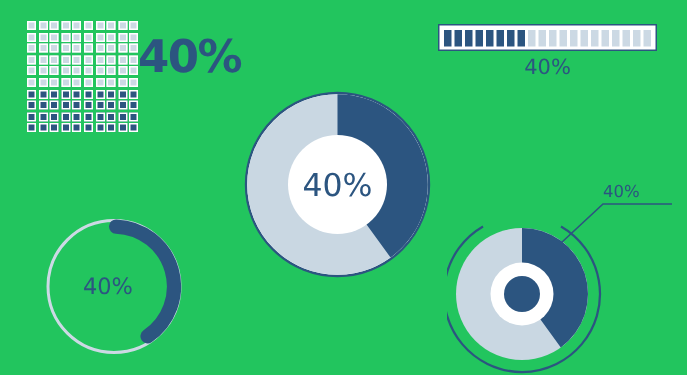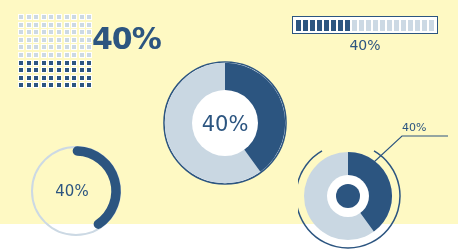--- a/index.html
+++ b/index.html
@@ -12,22 +12,22 @@
     height: 250px;
     position: relative;
     overflow: hidden;
     font-family: "Liberation Sans", sans-serif;
   }
 
   .canvas {
     position: absolute;
     left: 0; top: 0;
     width: 458px;
-    height: 224px;
-    background: #fef9c3;
+    height: 250px;
+    background: #22c55e;
   }
 
   
   #dot-grid-widget {
     position: absolute;
     left: 18px;
     top: 14px;
     width: 76px;
     height: 76px;
   }

